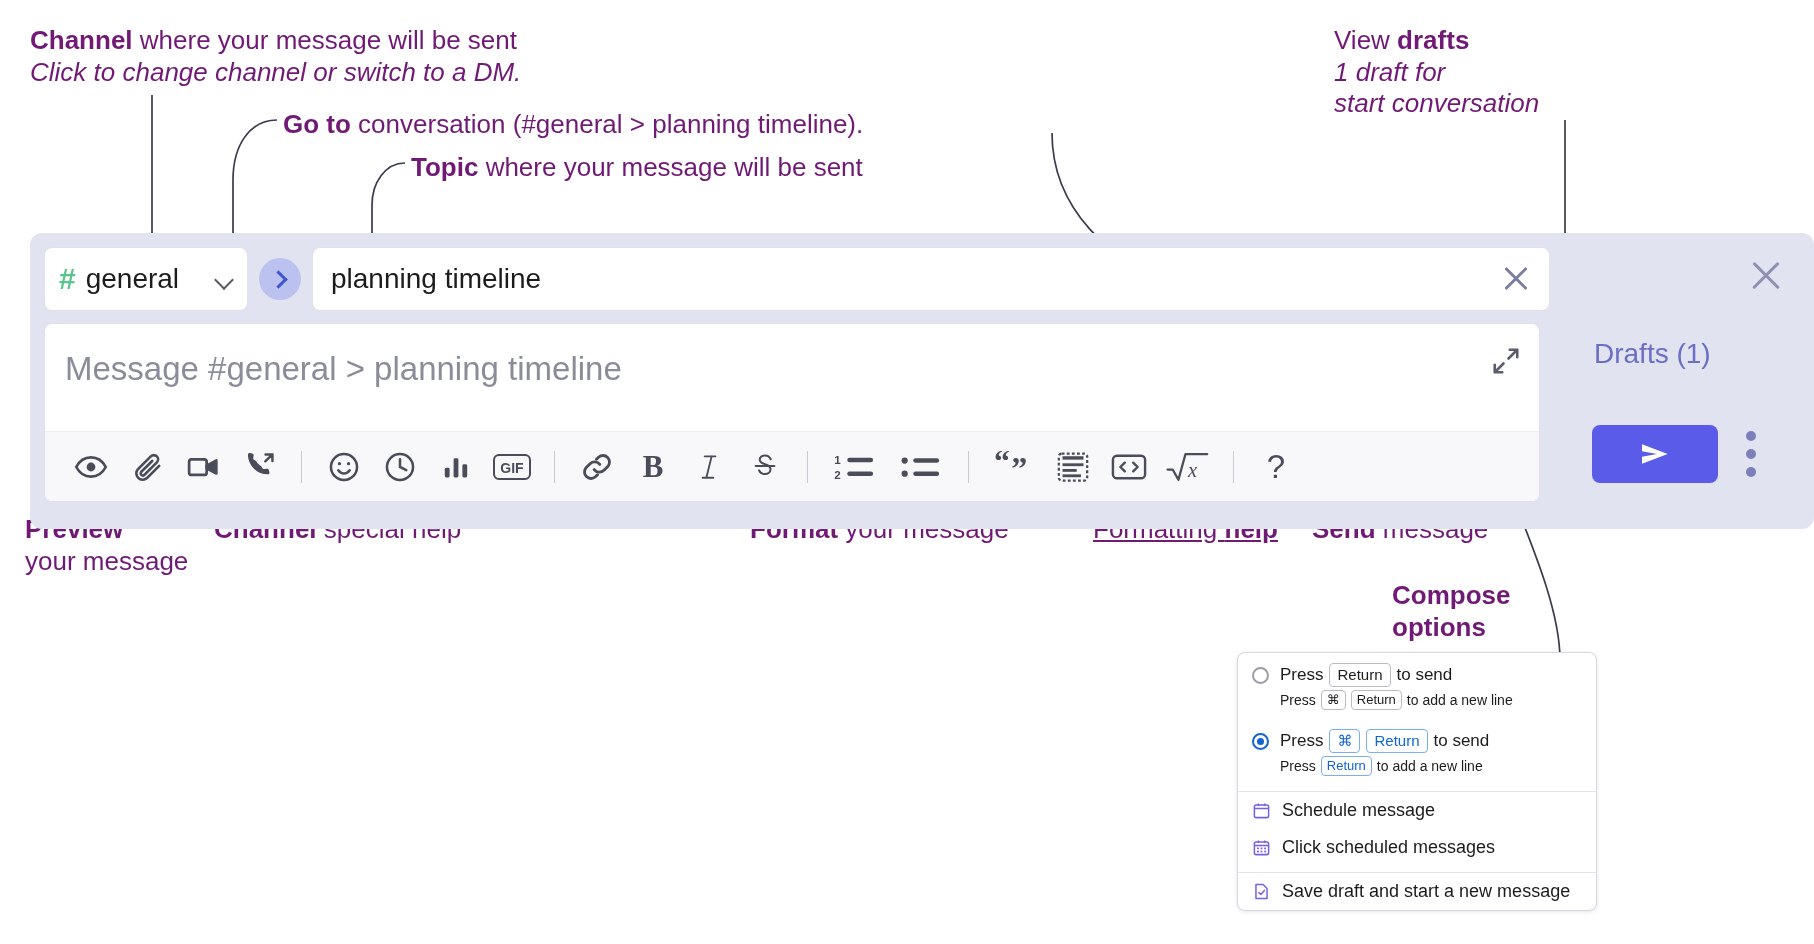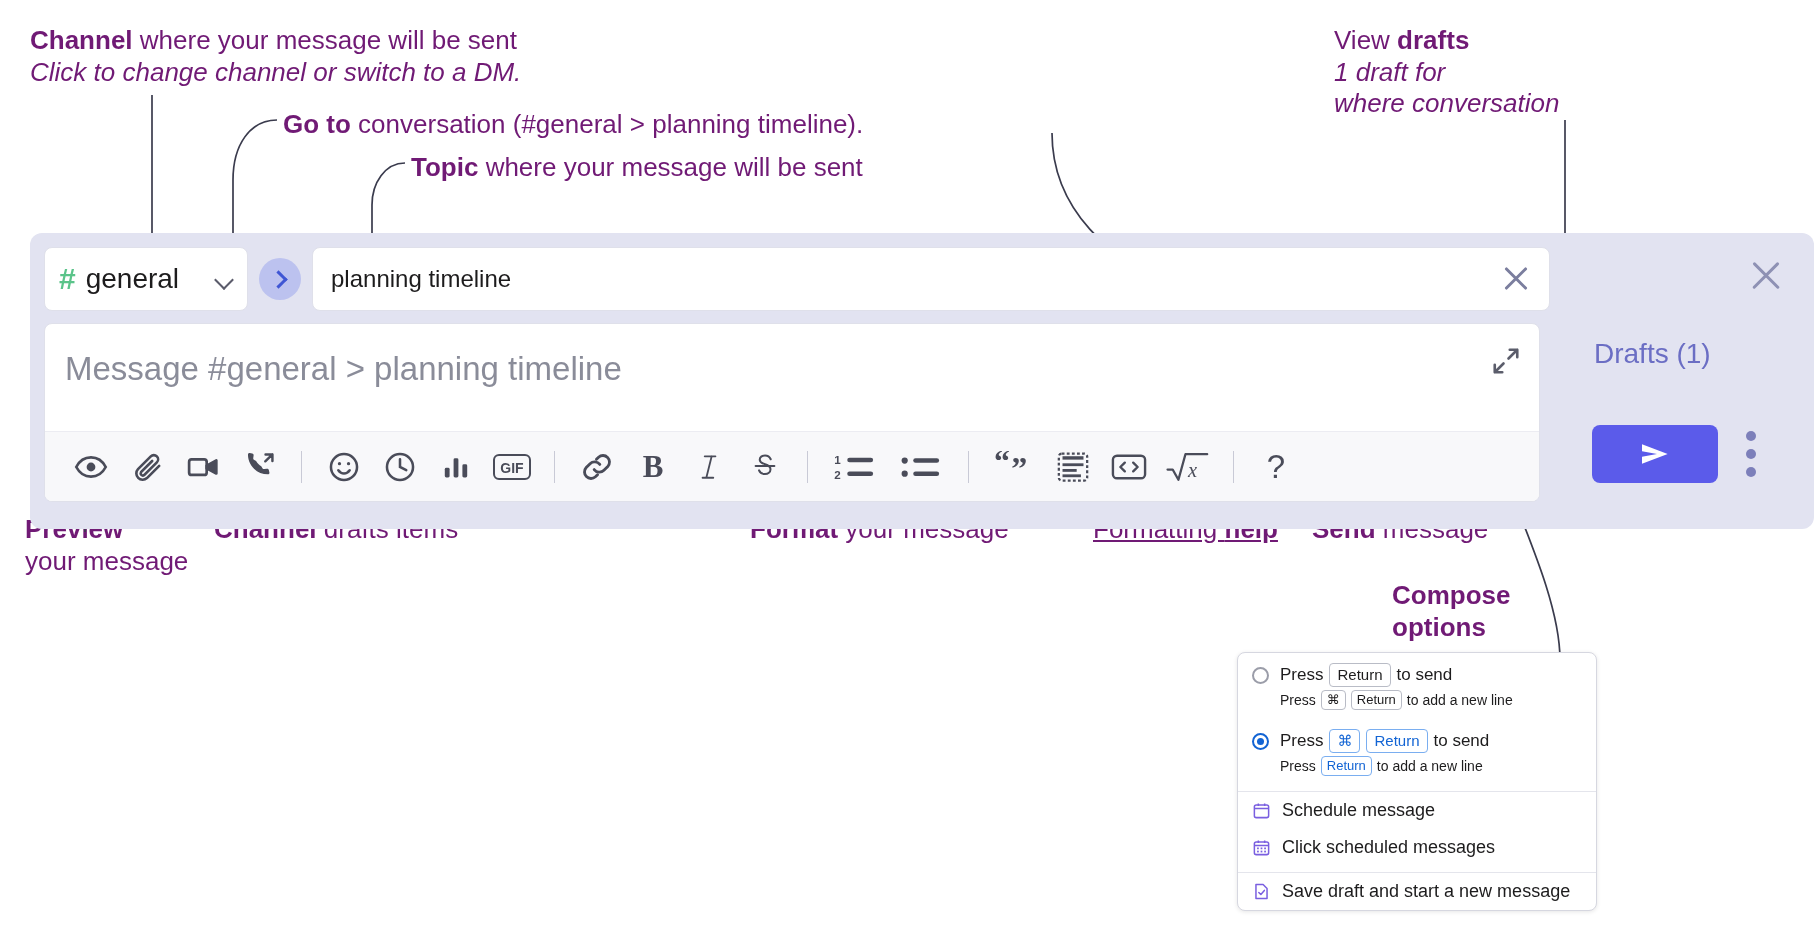--- a/index.html
+++ b/index.html
@@ -52,21 +52,21 @@
     cursor:pointer; flex:none;
   }
   .goto-btn span { display:block; width:13px; height:13px; margin-left:-4px;
     border-right:3.4px solid #3f56d4; border-top:3.4px solid #3f56d4;
     transform:rotate(45deg); }
 
   .topic-field {
     flex:1; height:64px; background:#fff; border:1px solid #dfe0ea; border-radius:8px;
     display:flex; align-items:center; padding:0 16px 0 18px;
   }
-  .topic-text { font-size:24px; color:#1d1c1d; flex:1; }
+  .topic-text { font-size:28px; color:#1d1c1d; flex:1; }
   .x-btn { width:34px; height:34px; position:relative; cursor:pointer; flex:none; }
   .x-btn:before,.x-btn:after{
     content:""; position:absolute; left:2px; top:15px; width:30px; height:3px;
     background:#7b7e9e; border-radius:2px;
   }
   .x-btn:before{ transform:rotate(45deg); }
   .x-btn:after { transform:rotate(-45deg); }
 
   
   .msgbox {
@@ -160,32 +160,32 @@
   </div>
 
 
   <div class="anno a-26" style="left:1334px; top:23px;">
     <span>View </span><b>drafts</b>
   </div>
   <div class="anno a-26" style="left:1334px; top:55px;">
     <i>1 draft for</i>
   </div>
   <div class="anno a-26" style="left:1334px; top:86px;">
-    <i>where conversation</i>
+    <i>start conversation</i>
   </div>
 
   <div class="anno a-26" style="left:25px; top:512px;">
     <b>Preview</b>
   </div>
   <div class="anno a-26" style="left:25px; top:544px;">
     <span>your message</span>
   </div>
 
   <div class="anno a-26" style="left:214px; top:512px;">
-    <b>Channel</b><span> drafts items</span>
+    <b>Channel</b><span> special help</span>
   </div>
 
   <div class="anno a-26" style="left:750px; top:512px;">
     <b>Format</b><span> your message</span>
   </div>
 
   <div class="anno a-26" style="left:1093px; top:512px;text-decoration:underline;">
     <span>Formatting </span><b>help</b>
   </div>
 

